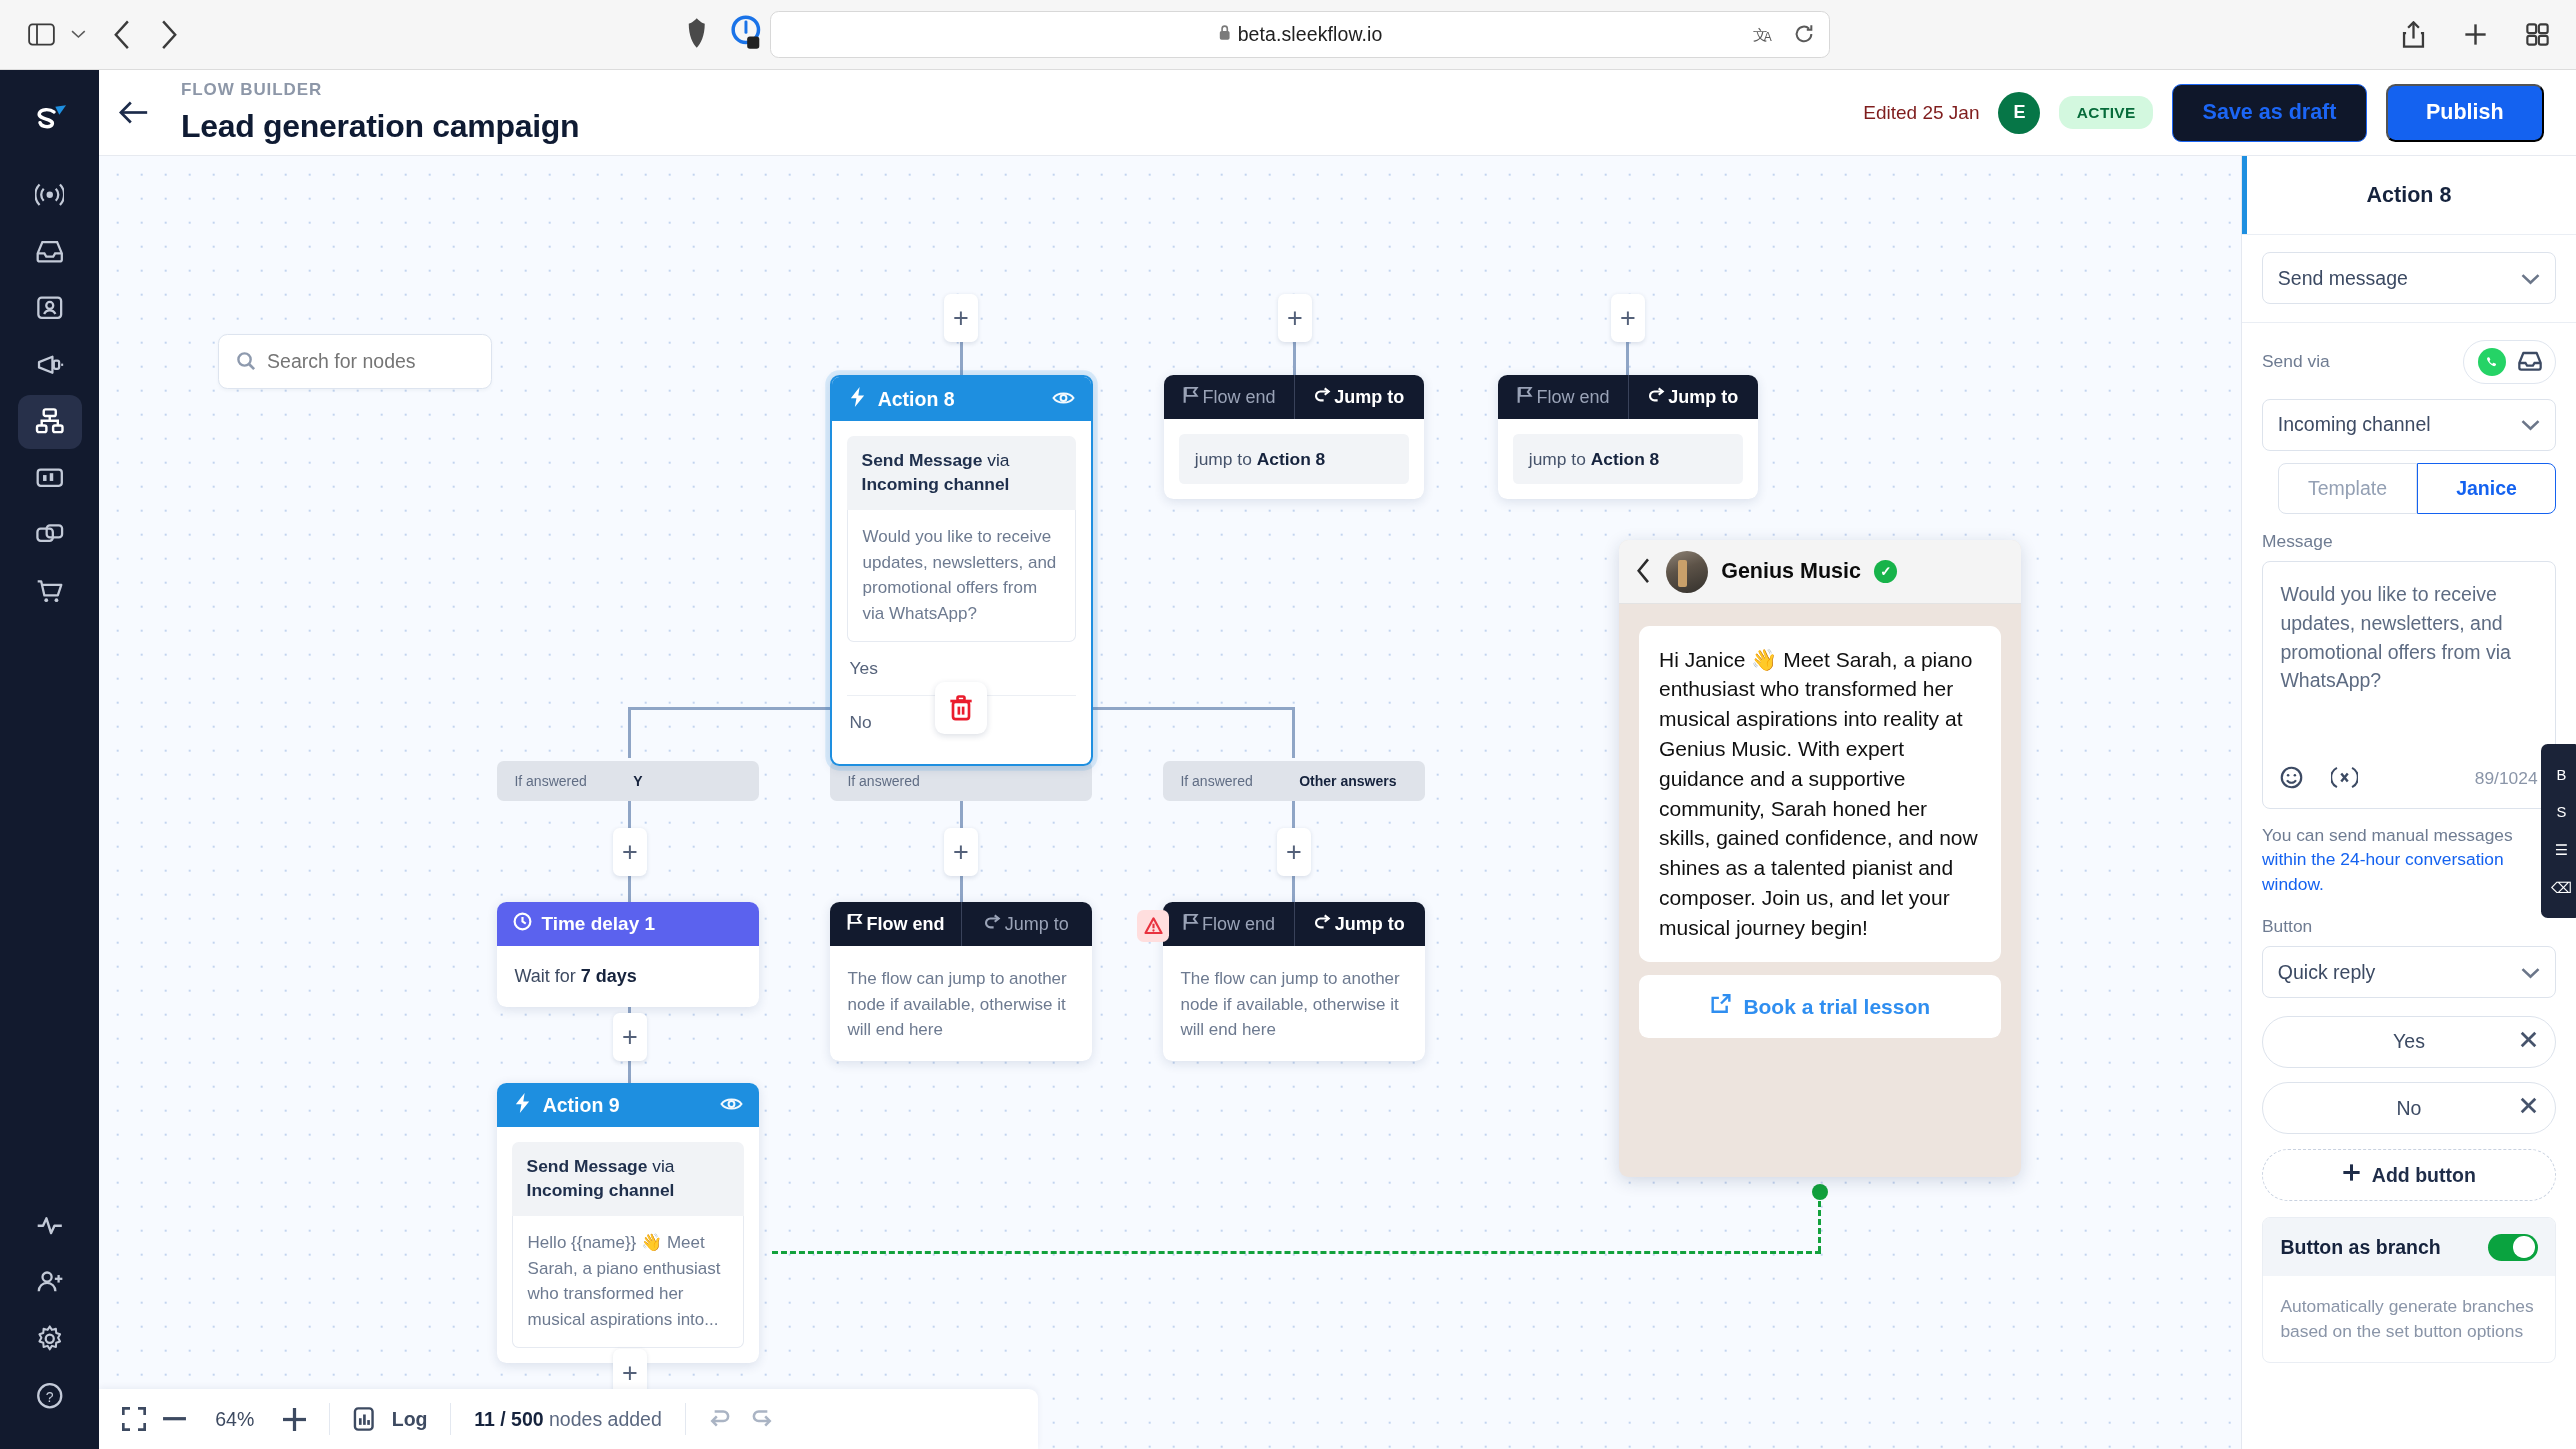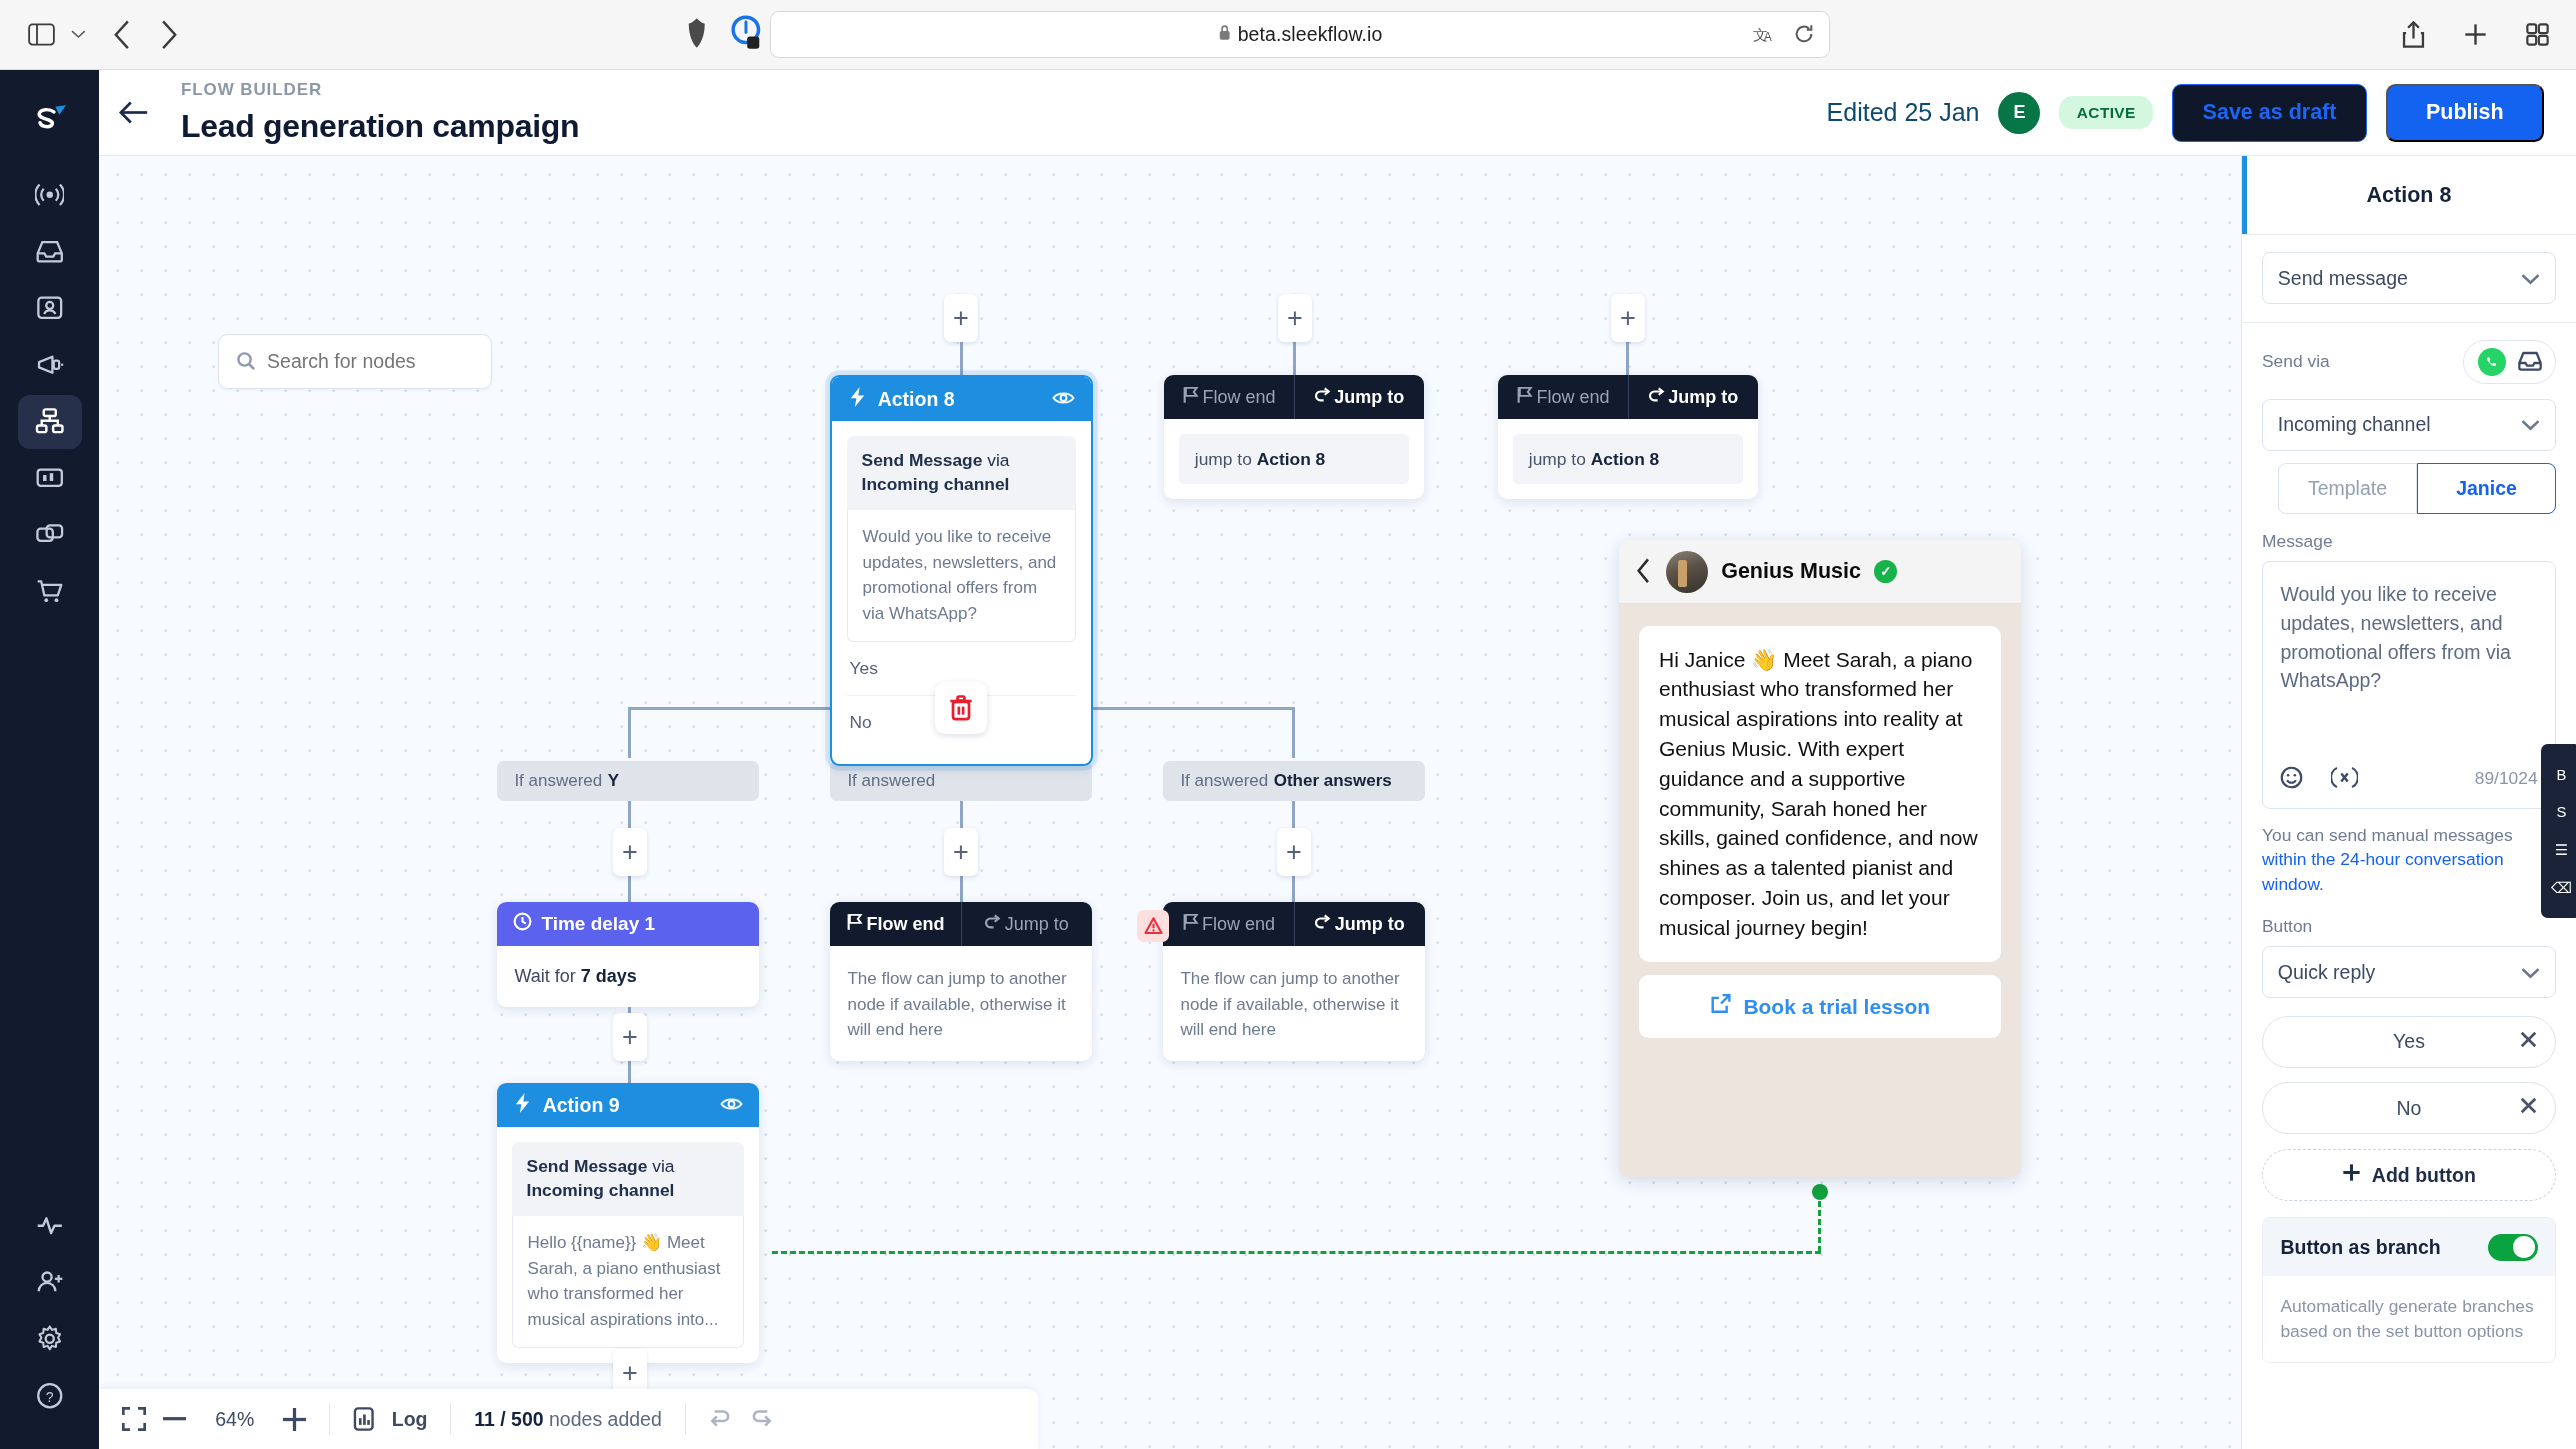--- a/index.html
+++ b/index.html
@@ -60,21 +60,21 @@
   .topbar{
     height:86px; background:#fff; border-bottom:0.7px solid #e7eaf0;
     display:flex; align-items:center; padding:0 27px 0 0; gap:0;
     position:relative;
   }
   .back-btn{ width:70px;height:86px; display:flex;align-items:center;justify-content:center; color:#1c2b4a; }
   .title-block{ padding-left:12px; }
   .eyebrow{ font-size:17px; letter-spacing:0.9px; color:#8d97a8; font-weight:700; margin-bottom:8px;}
   .page-title{ font-size:32px; font-weight:700; color:#0f1b33; letter-spacing:-0.3px;}
   .top-right{ margin-left:auto; display:flex; align-items:center; gap:19px; padding-right:5.4px;}
-  .edited{ font-size:25px; color:#0c4a6e; }
+  .edited{ font-size:19px; color:#7f1d1d; }
   .avatar{
     width:42px;height:42px;border-radius:50%;background:#067647;color:#fff;
     display:flex;align-items:center;justify-content:center;font-size:18px;font-weight:700;
   }
   .badge-active{
     background:#d3f8df;color:#066b3a;font-size:15.4px;font-weight:700;letter-spacing:0.4px;
     padding:7.4px 17.4px;border-radius:14px;
   }
   .btn-outline{
     border:1.3px solid #1c66f5; color:#1c66f5; background:#0f172a;
@@ -160,21 +160,21 @@
   .hdr-delay{
     background:#5b62ee;color:#fff;height:44px;display:flex;align-items:center;
     padding:0 16px;gap:9.4px;font-size:19px;font-weight:700;
   }
   .delay-body{ padding:20px 17.4px; font-size:18px;color:#3d4a61; }
   .delay-body b{ color:#16233d; }
 
   .branch-label{
     position:absolute; background:#dfe3ea; border-radius:6.7px;
     height:40px; display:flex; align-items:center; padding:0 17.4px;
-    font-size:17px; color:#606d84; z-index:8;
+    font-size:14px; color:#606d84; z-index:8;gap:41px;
   }
   .branch-label b{ color:#16233d; font-weight:700; margin-left:5.4px;}
 
   .trash-btn{
     position:absolute;width:52px;height:52px;background:#fff;border-radius:9.4px;
     box-shadow:0 2px 6.7px rgba(20,40,80,.15);display:flex;align-items:center;justify-content:center;
     z-index:14;
   }
   .warn-badge{
     position:absolute;width:32px;height:32px;background:#ffdede;border-radius:6.7px;

